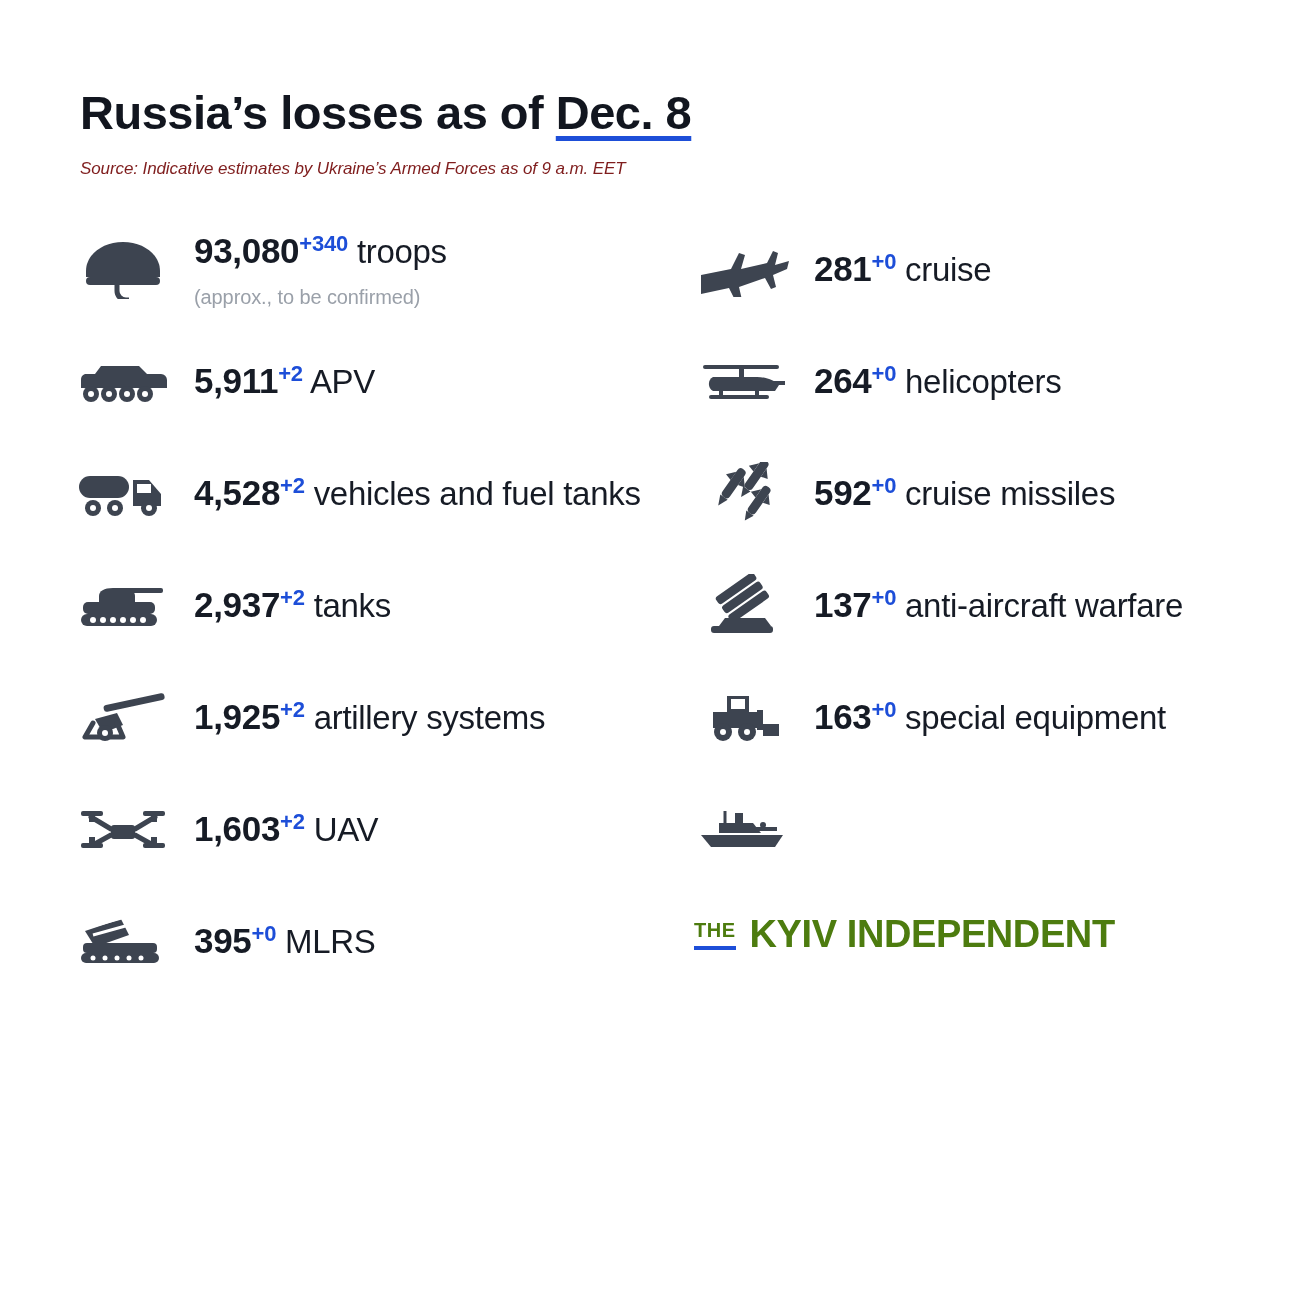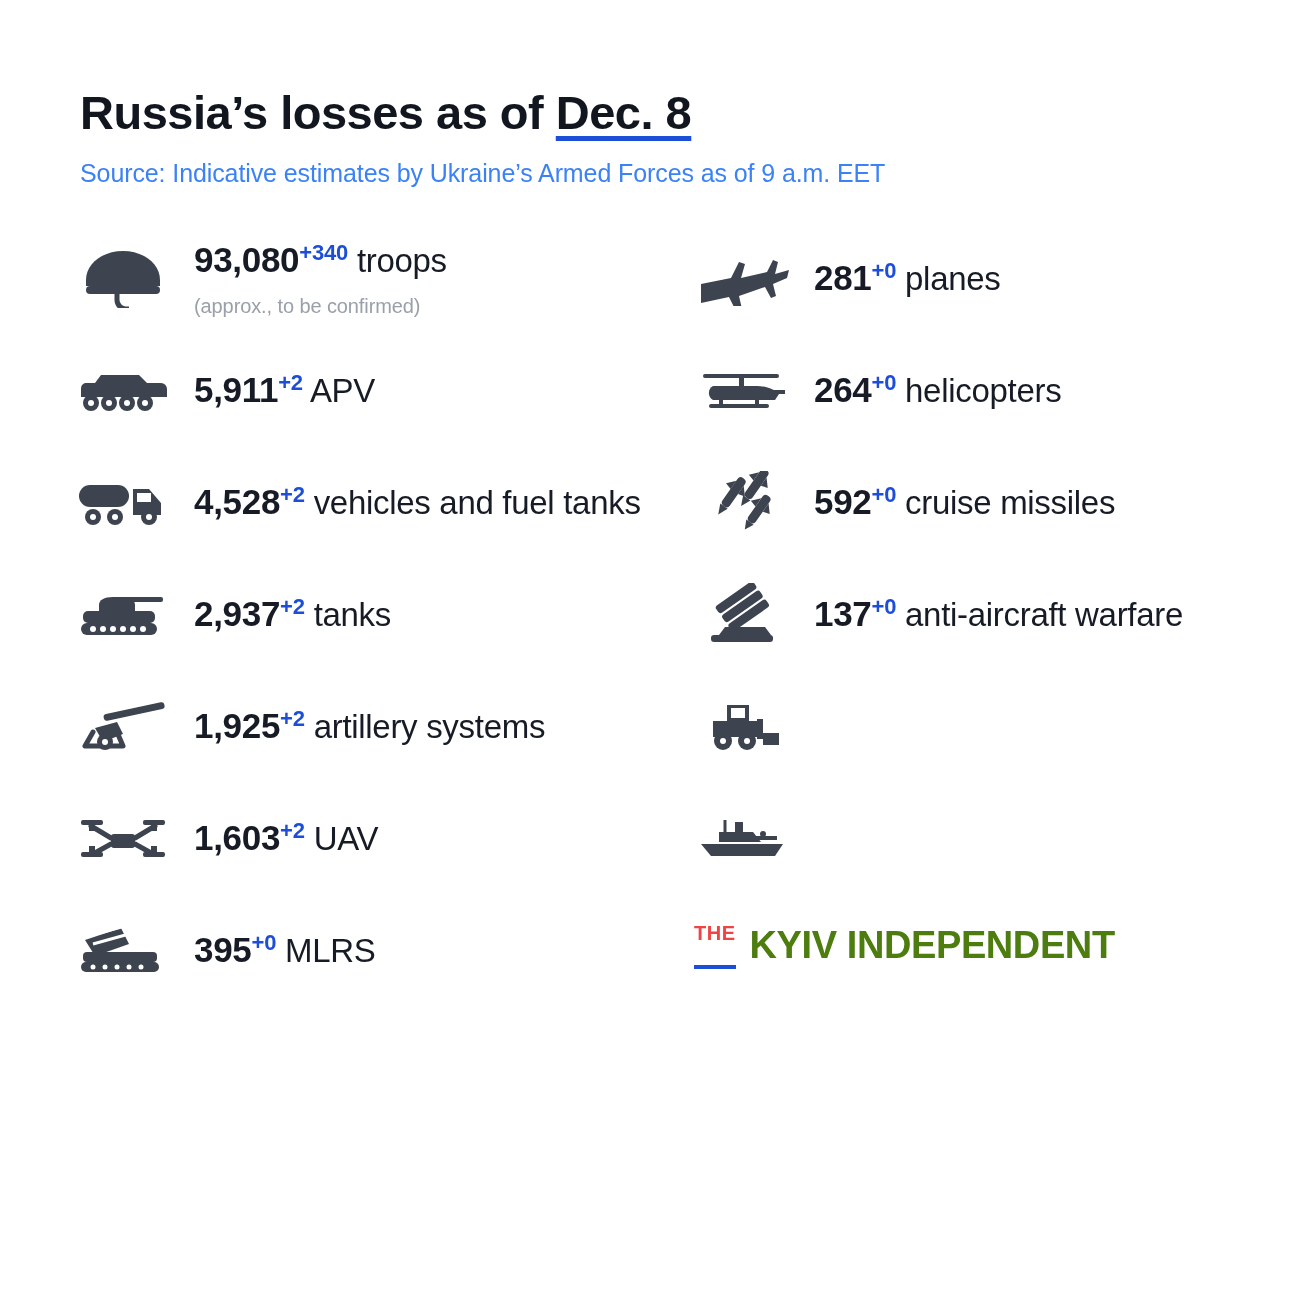--- a/index.html
+++ b/index.html
@@ -33,23 +33,24 @@
     color: #12161f;
   }
   .title .date {
     text-decoration: underline;
     text-decoration-thickness: 5px;
     text-underline-offset: 7px;
     text-decoration-color: #1d4ed8;
   }
   .source {
     margin: 22px 0 0 0;
-    font-size: 25px;
-    color: #3b82f6;
+    font-size: 17px;
+    color: #7f1d1d;
     letter-spacing: -0.1px;
+    font-style: italic;
   }
   .grid {
     margin-top: 34px;
     display: grid;
     grid-template-columns: 620px 1fr;
     padding: 0 30px 0 70px;
     box-sizing: border-box;
   }
   .col {
     display: flex;
@@ -100,23 +101,23 @@
     display: flex;
     align-items: center;
     gap: 14px;
     margin-top: 28px;
     padding-left: 4px;
   }
   .logo-the {
     font-size: 20px;
     font-weight: bold;
     letter-spacing: 0.5px;
-    color: #ef4444;
+    color: #4d7c0f;
     position: relative;
-    padding-bottom: 24px;
+    padding-bottom: 8px;
   }
   .logo-the::after {
     content: "";
     position: absolute;
     left: 0; right: 0; bottom: 0;
     height: 4px;
     background: #1d4ed8;
   }
   .logo-name {
     font-size: 38px;
@@ -279,21 +280,21 @@
 
     <div class="col col-right">
 
       <div class="row">
         <span class="icon">
           <svg width="92" height="56" viewBox="0 0 92 56">
               <path fill="#3d4450" d="M4 34l30-6 8-16 6 2-4 14 26-6 6-12 5 2-3 12 14-4-2 8-14 6 3 12-5 2-6-11-26 9 3 13-6 2-7-14-28 6z"></path>
             </svg>
         </span>
         <span class="text">
-          <span class="num">281</span><span class="delta">+0</span><span class="label"> planes</span>
+          <span class="num">281</span><span class="delta">+0</span><span class="label"> cruise</span>
         </span>
       </div>
 
       <div class="row">
         <span class="icon">
           <svg width="92" height="52" viewBox="0 0 92 52">
               <rect x="6" y="10" width="76" height="4" rx="2" fill="#3d4450"></rect>
               <rect x="42" y="12" width="5" height="10" fill="#3d4450"></rect>
               <path fill="#3d4450" d="M16 22h44c10 0 18 4 22 8l-4 6H16a8 8 0 0 1 0-14z"></path>
               <rect x="74" y="26" width="14" height="4" fill="#3d4450"></rect>
@@ -359,20 +360,23 @@
               <path fill="#3d4450" d="M60 20h6v20h-6z"></path>
               <path fill="#3d4450" d="M66 34h16v12H66z"></path>
               <g fill="#3d4450">
                 <circle cx="26" cy="42" r="9"></circle>
                 <circle cx="50" cy="42" r="9"></circle>
               </g>
               <circle cx="26" cy="42" r="3" fill="#fff"></circle>
               <circle cx="50" cy="42" r="3" fill="#fff"></circle>
             </svg>
         </span>
+        <span class="text">
+          <span class="num">163</span><span class="delta">+0</span><span class="label"> special equipment</span>
+        </span>
       </div>
 
       <div class="row">
         <span class="icon">
           <svg width="96" height="48" viewBox="0 0 96 48">
               <path fill="#3d4450" d="M6 30h82l-8 12H16z"></path>
               <path fill="#3d4450" d="M24 18h34l8 10H24z"></path>
               <rect x="40" y="8" width="8" height="10" fill="#3d4450"></rect>
               <path d="M30 6v12" stroke="#3d4450" stroke-width="3"></path>
               <path d="M60 24h22" stroke="#3d4450" stroke-width="4"></path>

